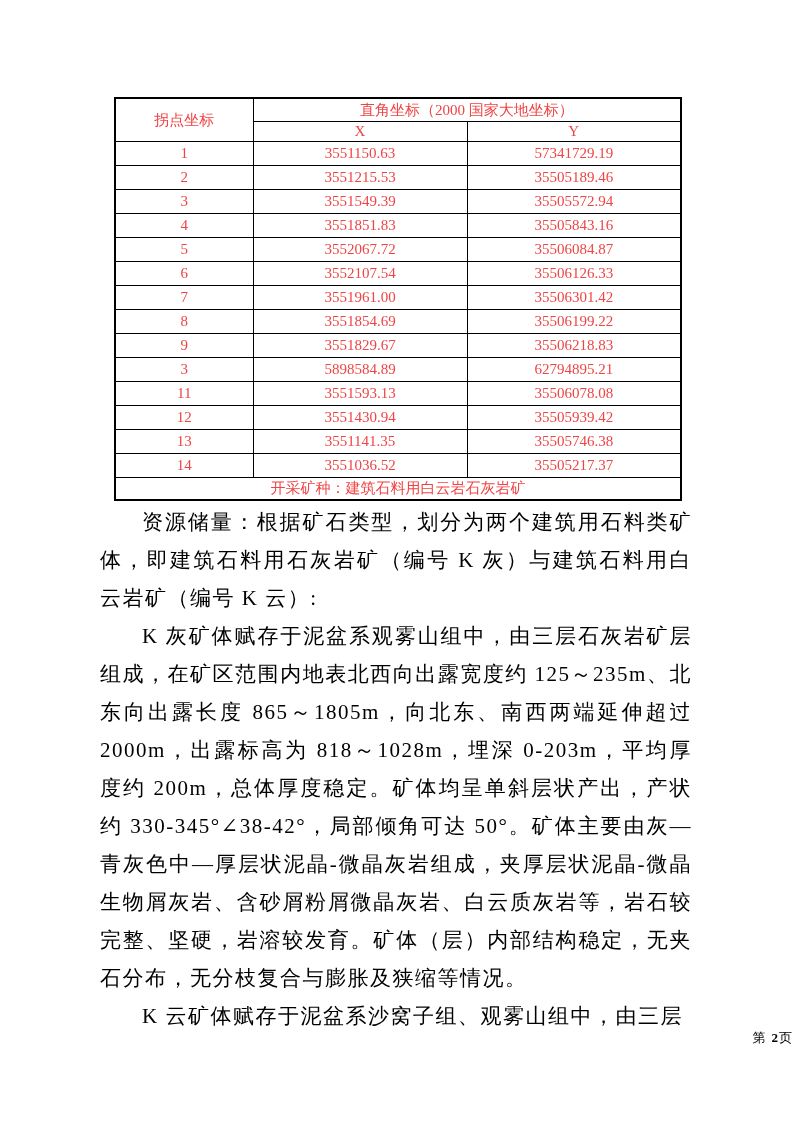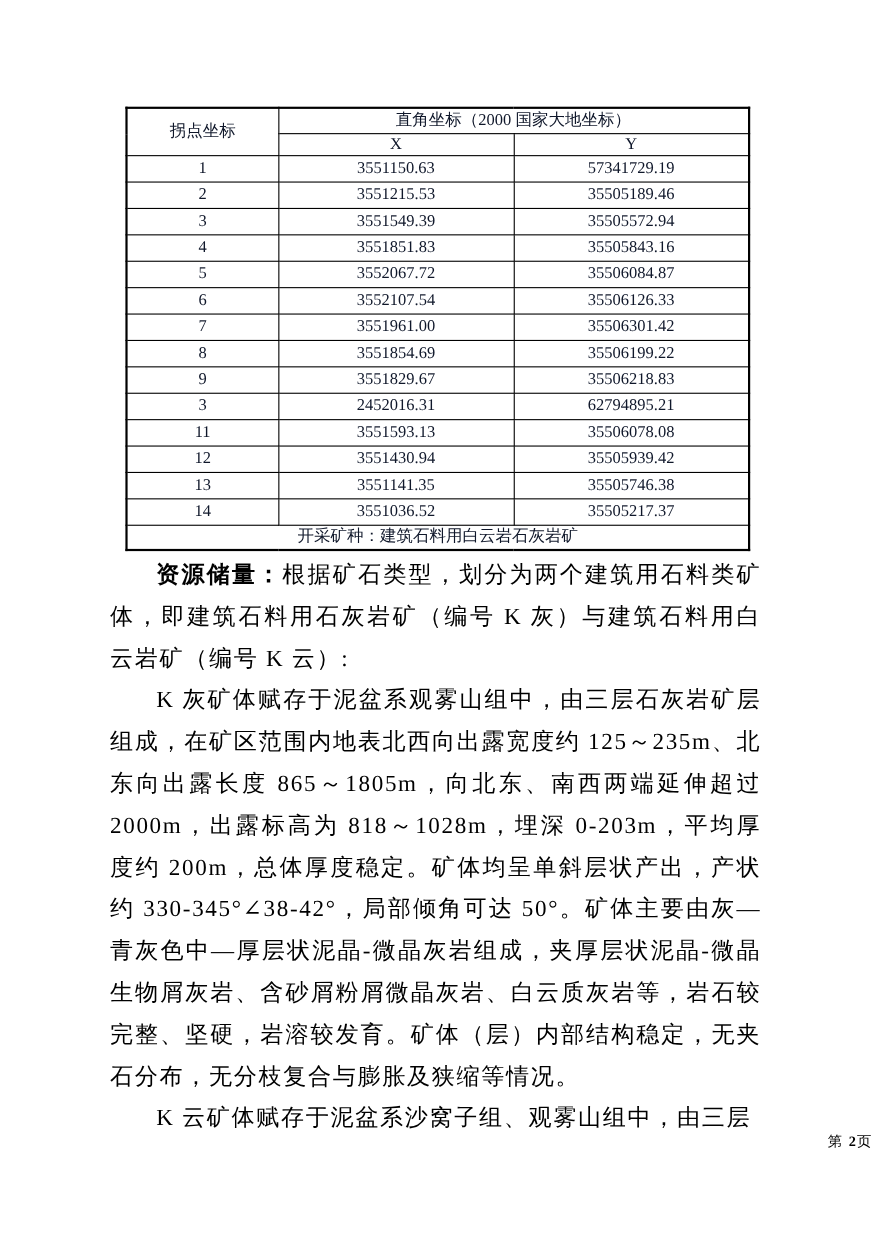--- a/index.html
+++ b/index.html
@@ -22,21 +22,21 @@
     position: absolute;
     top: 97px;
     left: 114px;
   }
   table.coords {
     border-collapse: collapse;
     table-layout: fixed;
     width: 566px;
     border: 2px solid #000;
     font-size: 15px;
-    color: #0f172a;
+    color: #ef4444;
   }
   table.coords th,
   table.coords td {
     border: 1px solid #000;
     text-align: center;
     vertical-align: middle;
     padding: 0;
     font-weight: normal;
     line-height: 1.25;
     overflow: hidden;
@@ -59,21 +59,21 @@
     font-size: 21px;
     line-height: 38px;
     letter-spacing: 1.5px;
     text-align: justify;
   }
   .content p {
     margin: 0;
     text-indent: 2em;
   }
   .lead-bold {
-    font-weight: bold;
+    font-weight: normal;
   }
 
   
   .page-footer {
     position: absolute;
     top: 1029px;
     left: 0;
     width: 100%;
     text-align: right;
     font-size: 13px;
@@ -145,21 +145,21 @@
             <td>3551854.69</td>
             <td>35506199.22</td>
           </tr>
           <tr>
             <td>9</td>
             <td>3551829.67</td>
             <td>35506218.83</td>
           </tr>
           <tr>
             <td>3</td>
-            <td>2452016.31</td>
+            <td>5898584.89</td>
             <td>62794895.21</td>
           </tr>
           <tr>
             <td>11</td>
             <td>3551593.13</td>
             <td>35506078.08</td>
           </tr>
           <tr>
             <td>12</td>
             <td>3551430.94</td>

